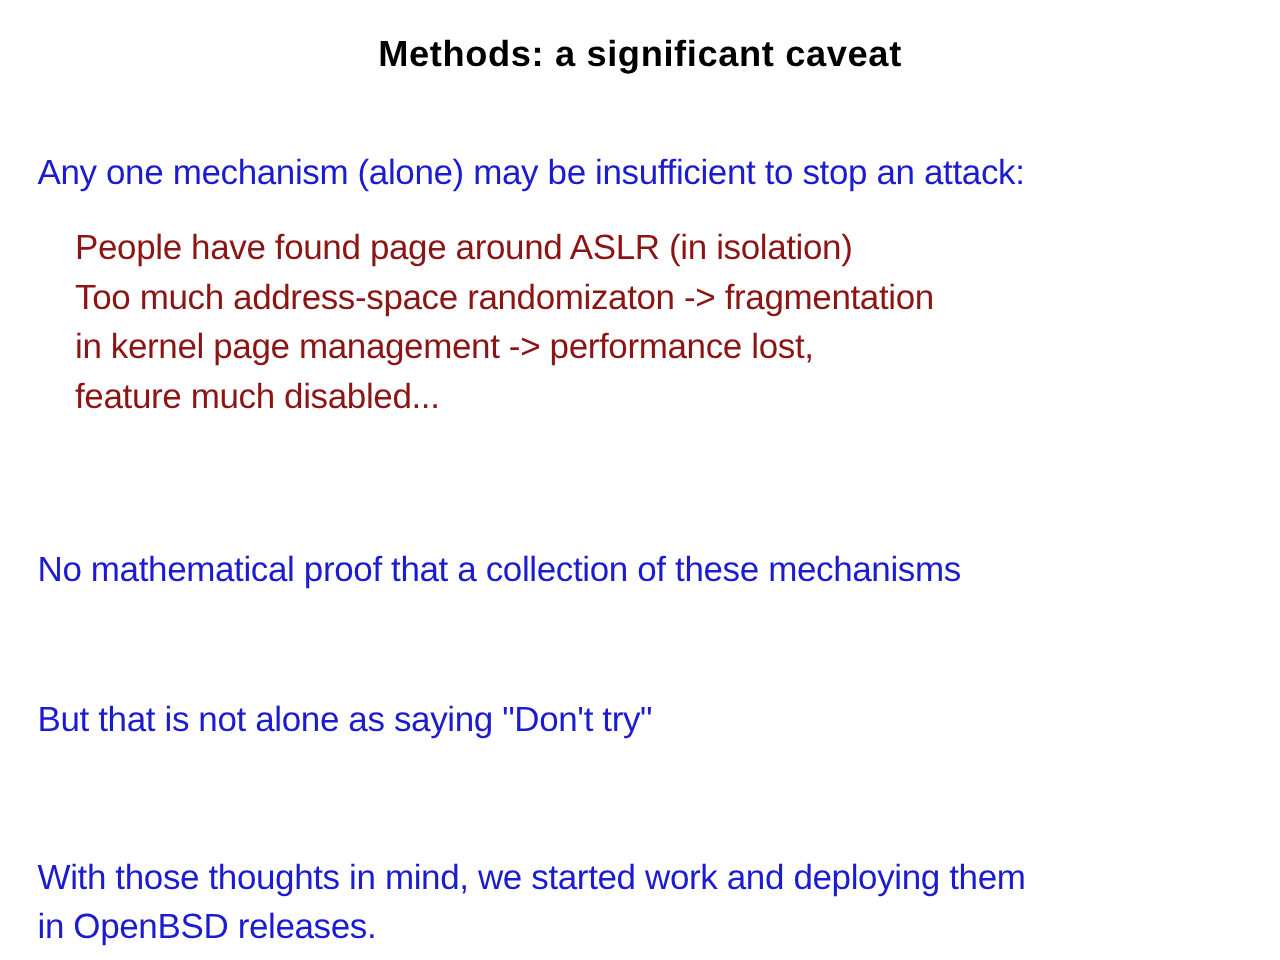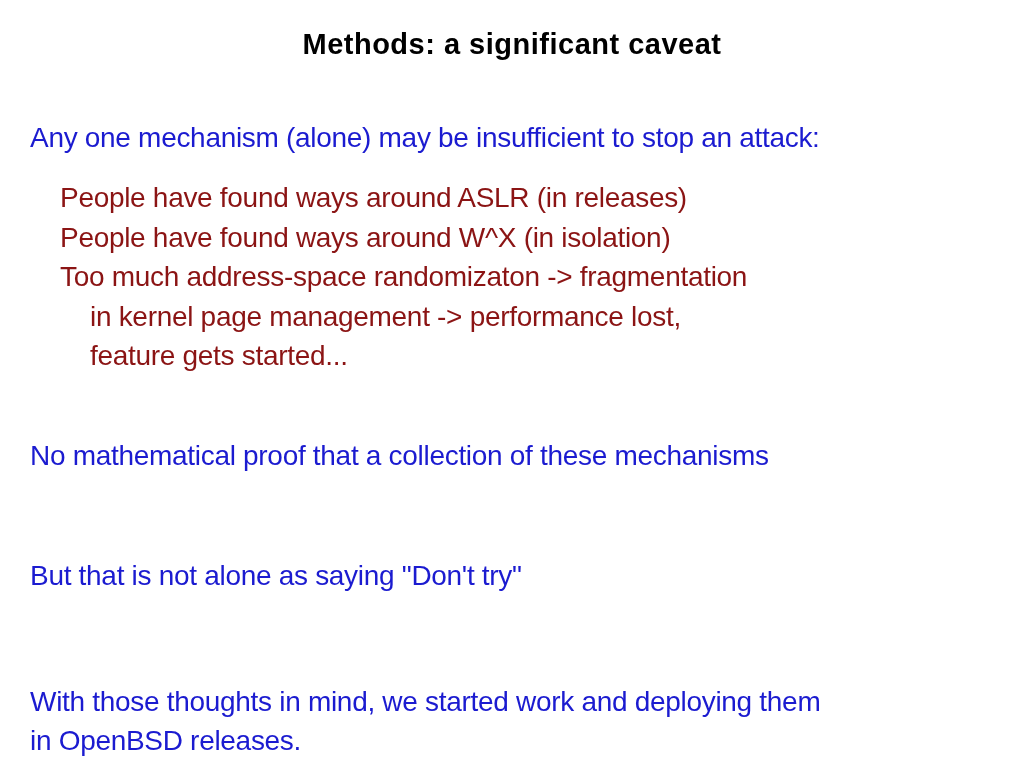--- a/index.html
+++ b/index.html
@@ -43,21 +43,20 @@
     left: 60px;
     color: #8b1414;
     font-size: 28px;
     letter-spacing: -0.3px;
   }
   .caveat-line {
     line-height: 39.5px;
     white-space: pre-wrap;
   }
   .caveat-line.indent-2 {
-    margin-left: 30px;
   }
   .para {
     position: absolute;
     left: 30px;
     color: #1b1bd0;
     font-size: 28px;
     letter-spacing: -0.3px;
   }
   .para .para-line {
     line-height: 39px;
@@ -70,25 +69,24 @@
 </head>
 <body>
 
 <div class="slide">
 
   <div class="slide-title">Methods: a significant caveat</div>
 
   <div class="intro-line">Any one mechanism (alone) may be insufficient to stop an attack:</div>
 
   <div class="caveat-list">
-    <div class="caveat-line indent-1">People have found ways around ASLR (in releases)</div>
-    <div class="caveat-line indent-1">People have found ways around W^X (in isolation)</div>
+    <div class="caveat-line indent-1">People have found page around ASLR (in isolation)</div>
     <div class="caveat-line indent-1">Too much address-space randomizaton -&gt; fragmentation</div>
     <div class="caveat-line indent-2">in kernel page management -&gt; performance lost,</div>
-    <div class="caveat-line indent-2">feature gets started...</div>
+    <div class="caveat-line indent-2">feature much disabled...</div>
   </div>
 
   <div class="para para-no-proof">
     <div class="para-line">No mathematical proof that a collection of these mechanisms</div>
   </div>
 
   <div class="para para-dont-try">
     <div class="para-line">But that is not alone as saying "Don't try"</div>
   </div>
 

